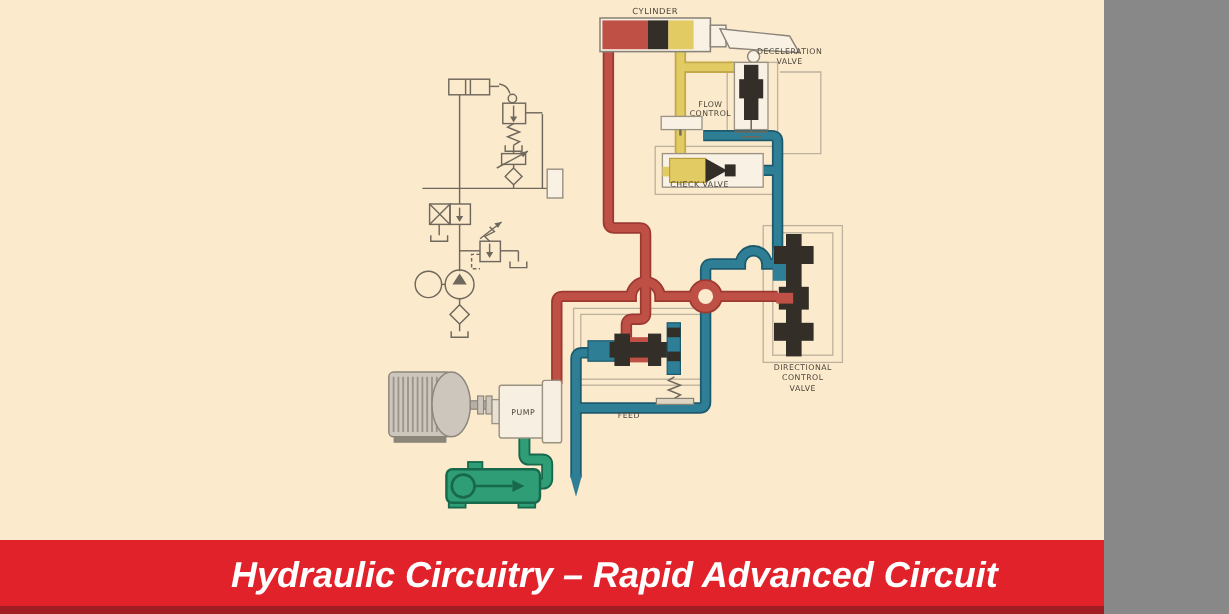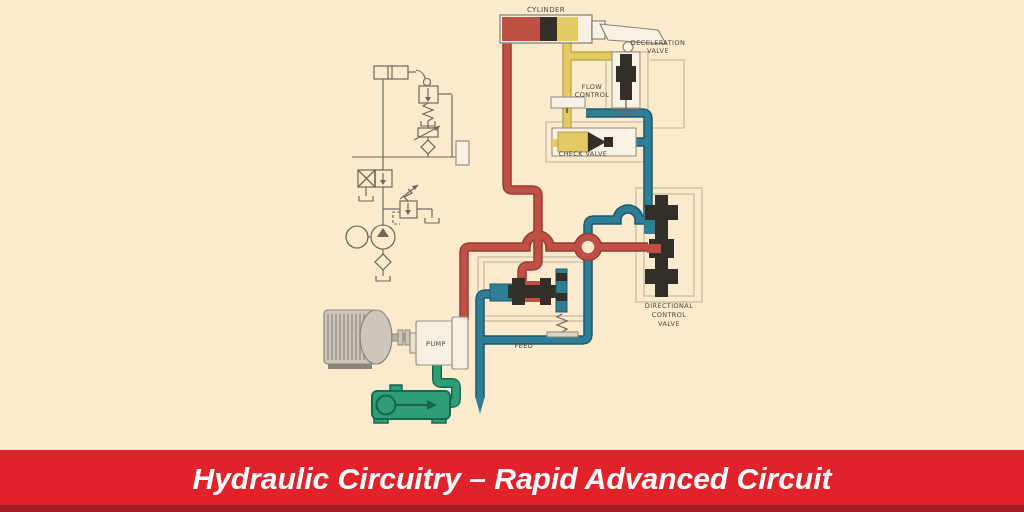--- a/index.html
+++ b/index.html
@@ -1,16 +1,16 @@
 <!DOCTYPE html>
 <html><head>
 <meta charset="utf-8">
 <style>
   html,body{margin:0;padding:0;background:#888;}
-  .stage{width:1024px;height:512px;position:relative;overflow:hidden;}
+  .stage{width:920px;height:512px;position:relative;overflow:hidden;}
   svg{display:block;}
   svg text{font-family:"DejaVu Sans", sans-serif;}
   .banner-text{font-family:"Liberation Sans", sans-serif;font-weight:bold;font-style:italic;}
 </style>
 </head>
 <body>
 
 <div class="stage">
 <svg width="1024" height="512" viewBox="0 0 1024 512">
 

